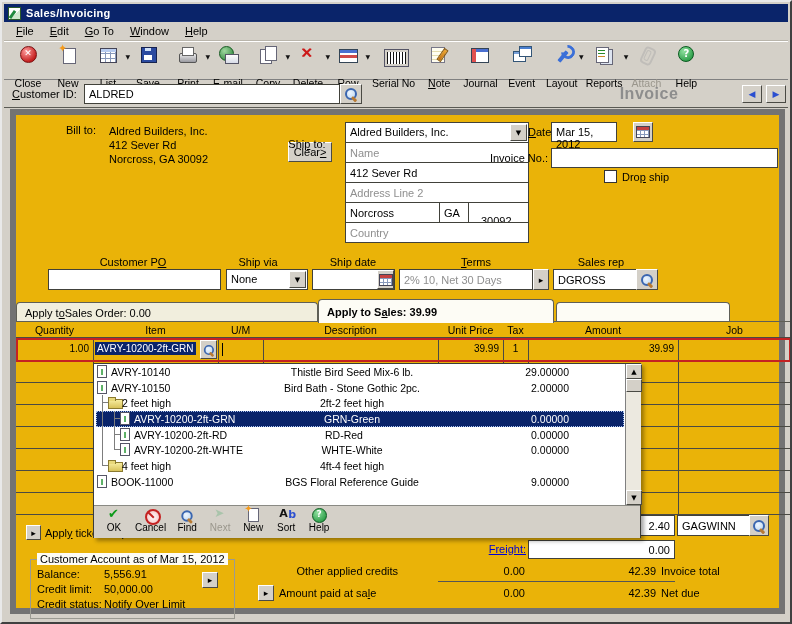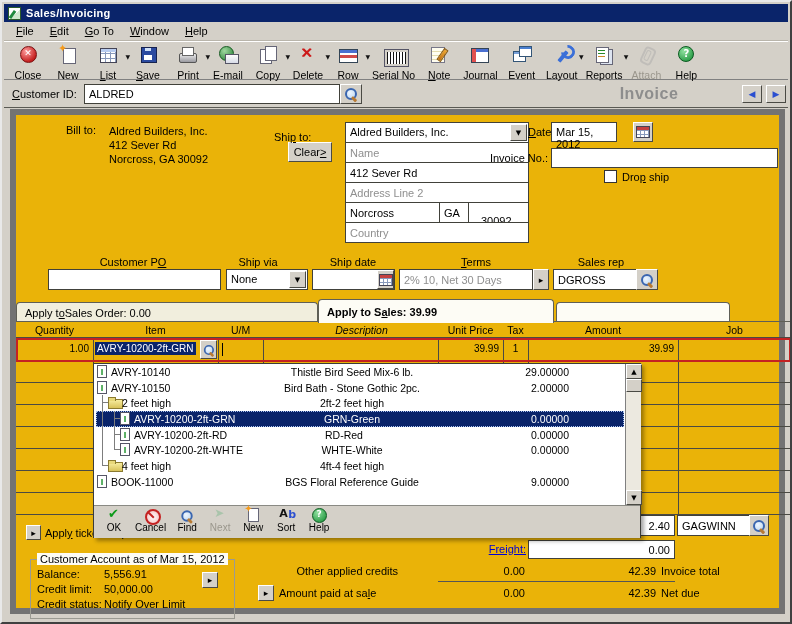--- a/index.html
+++ b/index.html
@@ -10,21 +10,21 @@
   .title-icon{width:13px;height:13px;background:linear-gradient(135deg,#fff 55%,#cfe8cf 55%);border:1px solid #2a5a2a;position:relative;margin-right:5px}
   .title-icon::after{content:'';position:absolute;left:2px;top:2px;width:3px;height:9px;background:#1f8a3f;transform:rotate(35deg)}
   .title-text{color:#fff;font-weight:bold;font-size:11px;letter-spacing:.3px}
   
   .menubar{position:absolute;left:2px;top:20px;right:2px;height:19px;display:flex;align-items:center;padding-left:4px;border-bottom:1px solid #b9b5ab}
   .menu-item{padding:2px 8px;cursor:default}
   u{text-decoration:underline}
   
   .toolbar{position:absolute;left:2px;top:39px;right:2px;height:39px;border-top:1px solid #fff;border-bottom:1px solid #808080;display:flex;align-items:flex-start;padding:2px 0 0 4px}
   .tb-btn{position:relative;min-width:40px;padding:1px 4px 0 4px;text-align:center;font-size:10.5px}
-  .tb-btn .tb-label{display:block;margin-top:4px;white-space:nowrap}
+  .tb-btn .tb-label{display:block;margin-top:12px;white-space:nowrap}
   .tb-btn.disabled .tb-label{color:#9a968c}
   .tb-btn.disabled .ic{opacity:.45;filter:grayscale(1)}
   .tb-dd{position:absolute;right:-2px;top:9px;font-size:6px;color:#111;font-family:"DejaVu Sans",sans-serif}
   .ic{position:relative;width:22px;height:20px;margin:0 auto;display:block}
   .ic::before,.ic::after{position:absolute;font-family:"DejaVu Sans",sans-serif}
   .i-close::before{content:'';left:3px;top:1px;width:15px;height:15px;border-radius:50%;background:radial-gradient(circle at 35% 30%,#ff9d9d,#c41f1f 72%);border:1px solid #7a1010}
   .i-close::after{content:'✕';left:0;right:0;top:3px;text-align:center;color:#fff;font-size:9px;font-weight:bold}
   .i-new::before,.fi.newpage::before{content:'';left:6px;top:3px;width:11px;height:14px;background:#fff;border:1px solid #667}
   .i-new::after,.fi.newpage::after{content:'✦';left:1px;top:-3px;color:#f59a1a;font-size:11px}
   .i-list::before{content:'';left:3px;top:3px;width:15px;height:13px;border:1px solid #445;background:linear-gradient(#b8ccf0 0 3px,rgba(0,0,0,0) 3px),repeating-linear-gradient(to bottom,rgba(0,0,0,0) 0 4px,#8899bb 4px 5px),repeating-linear-gradient(to right,rgba(0,0,0,0) 0 4px,#8899bb 4px 5px),#fff}
@@ -241,21 +241,21 @@
   <div class="panel">
 
     <span class="abs" style="left:50px;top:9px">Bill to:</span>
     <div class="abs" style="left:93px;top:9px;line-height:14px">
       <div>Aldred Builders, Inc.</div>
       <div>412 Sever Rd</div>
       <div>Norcross, GA 30092</div>
     </div>
     <div class="btn3d" style="left:272px;top:27px;width:44px;height:20px;font-size:11px">Clear <u>&gt;</u></div>
 
-    <span class="abs" style="left:258px;top:16px;width:66px;text-align:left">Shi<u>p</u> to:</span>
+    <span class="abs" style="left:258px;top:23px;width:66px;text-align:center">Shi<u>p</u> to:</span>
     <div class="field" style="left:329px;top:7px;width:184px;height:21px;padding:3px 20px 0 4px">
       <span>Aldred Builders, Inc.</span>
       <span class="combo-arrow">▼</span>
     </div>
     <div class="field ph" style="left:329px;top:27px;width:184px;height:21px;padding:4px">Name</div>
     <div class="field" style="left:329px;top:47px;width:184px;height:21px;padding:4px">412 Sever Rd</div>
     <div class="field ph" style="left:329px;top:67px;width:184px;height:21px;padding:4px">Address Line 2</div>
     <div class="field" style="left:329px;top:87px;width:95px;height:21px;padding:4px">Norcross</div>
     <div class="field" style="left:423px;top:87px;width:30px;height:21px;padding:4px">GA</div>
     <div class="field" style="left:452px;top:87px;width:61px;height:21px;padding:12px">30092</div>
@@ -296,21 +296,21 @@
 
     <div class="tabline"></div>
     <div class="tab" style="left:0;top:187px;width:302px;height:20px">Apply t<u>o</u> Sales Order: 0.00</div>
     <div class="tab active" style="left:302px;top:184px;width:236px;height:24px">Apply to S<u>a</u>les: 39.99</div>
     <div class="tab" style="left:540px;top:187px;width:174px;height:20px;background:#fdfcf5"></div>
 
     <div id="grid-headers">
         <div class="gh" style="left: 0px; width: 77px;">Quantity</div>
         <div class="gh" style="left: 77px; width: 125px;">Item</div>
         <div class="gh" style="left: 202px; width: 45px;">U/M</div>
-        <div class="gh" style="left: 258px; width: 175px; font-style: italic;">Description</div>
+        <div class="gh" style="left: 247px; width: 175px;">Description</div>
         <div class="gh" style="left: 422px; width: 65px;">Unit Price</div>
         <div class="gh" style="left: 487px; width: 25px;">Tax</div>
         <div class="gh" style="left: 512px; width: 150px;">Amount</div>
         <div class="gh" style="left: 662px; width: 113px;">Job</div>
       </div>
     <div class="ghline"></div>
     <div id="grid-vlines">
         <div class="vline" style="left: 77px;"></div>
         <div class="vline" style="left: 202px;"></div>
         <div class="vline" style="left: 247px;"></div>

